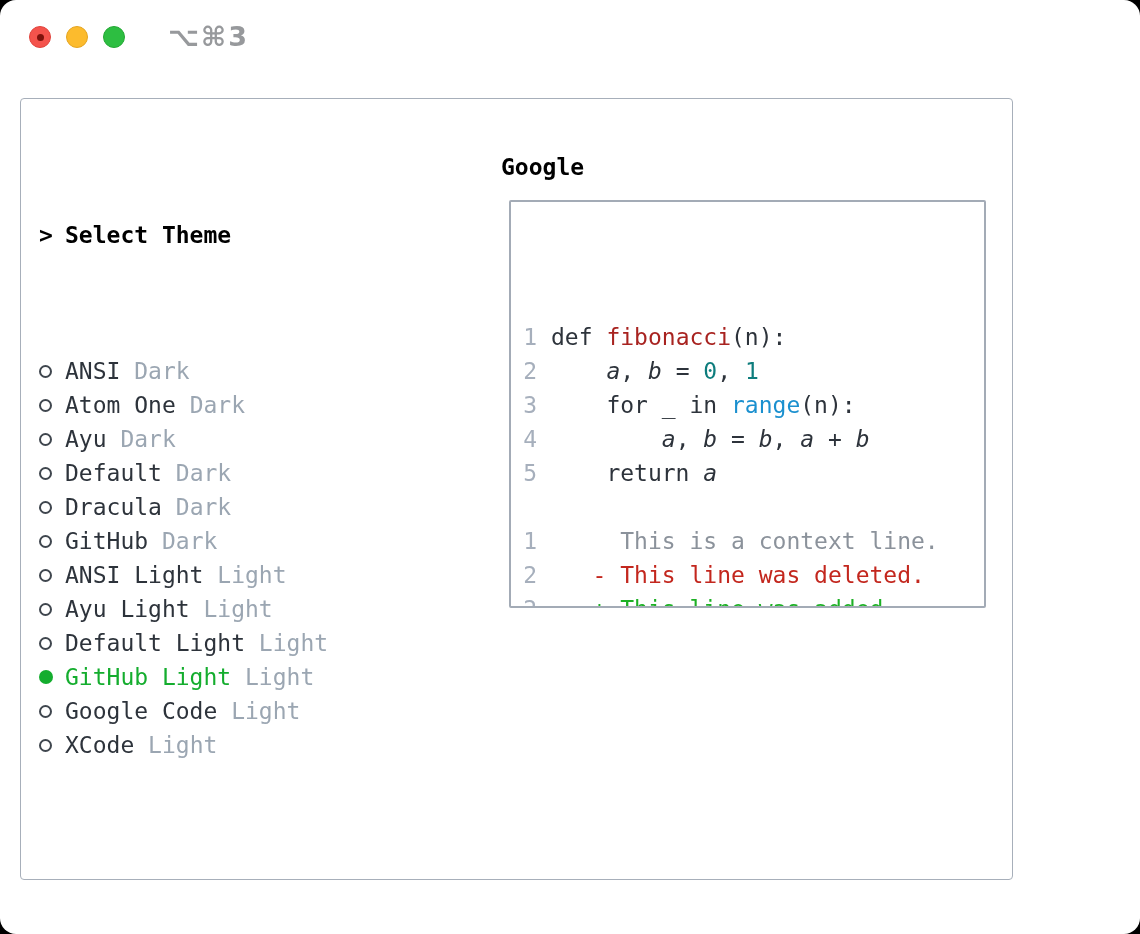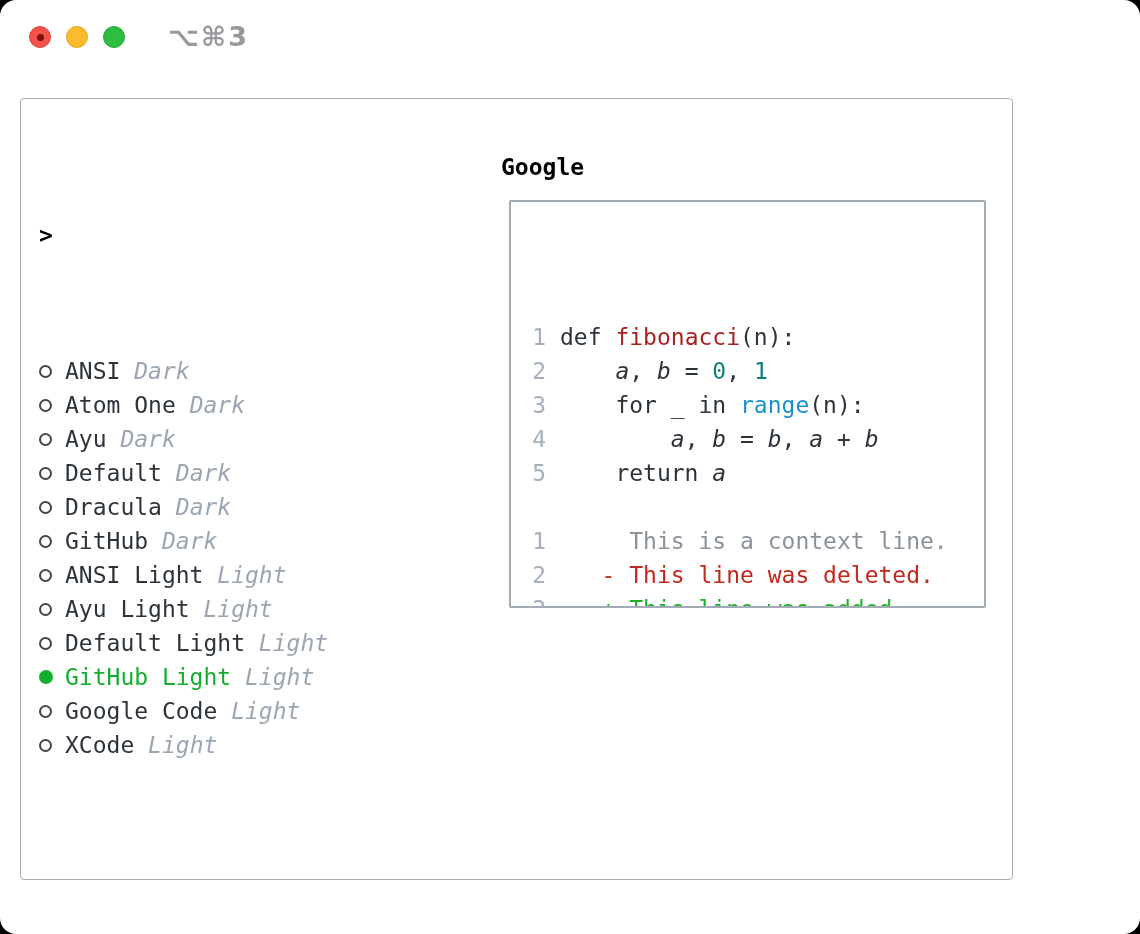--- a/index.html
+++ b/index.html
@@ -99,38 +99,38 @@
     box-sizing: border-box;
   }
   .circle.filled {
     border: none;
     width: 14px; height: 14px;
     background: var(--c-green);
   }
   .hdr { font-weight: 700; color: #000; }
   .name { color: #2d333b; }
   .name.sel { color: var(--c-green); }
-  .tag { color: var(--c-tag); font-style: italic; }
+  .tag { color: var(--c-tag); }
   
   .preview-hdr {
     position: absolute;
     left: 480px; top: 51px;
     height: 34px;
     display: flex;
     align-items: center;
   }
   .preview-box {
     position: absolute;
     left: 488px; top: 101px;
     width: 477px; height: 408px;
     border: 2px solid #a3abb6;
     border-radius: 2px;
     box-sizing: border-box;
     background: #fff;
-    padding: 50px 0 0 21px;
+    padding: 50px 0 0 12px;
     overflow: hidden;
   }
   .pline { height: 34px; display: block; }
   .lineno {
     display: inline-block;
     width: 14px;
     text-align: right;
     margin-right: 14px;
     color: var(--c-lineno);
   }
@@ -155,20 +155,21 @@
     <div class="light yellow"></div>
     <div class="light green"></div>
     <div class="win-title">⌥⌘3</div>
   </div>
 
   <div class="panel tui">
 
     <div class="left-col">
       <div class="row">
         <span class="marker-cell"><span class="chevron">&gt;</span></span>
+        <span class="hdr">Select Theme</span>
       </div>
 
       <div id="theme-list"><div class="row"><span class="marker-cell"><span class="circle"></span></span><span class="name">ANSI</span><span class="tag"> Dark</span></div><div class="row"><span class="marker-cell"><span class="circle"></span></span><span class="name">Atom One</span><span class="tag"> Dark</span></div><div class="row"><span class="marker-cell"><span class="circle"></span></span><span class="name">Ayu</span><span class="tag"> Dark</span></div><div class="row"><span class="marker-cell"><span class="circle"></span></span><span class="name">Default</span><span class="tag"> Dark</span></div><div class="row"><span class="marker-cell"><span class="circle"></span></span><span class="name">Dracula</span><span class="tag"> Dark</span></div><div class="row"><span class="marker-cell"><span class="circle"></span></span><span class="name">GitHub</span><span class="tag"> Dark</span></div><div class="row"><span class="marker-cell"><span class="circle"></span></span><span class="name">ANSI Light</span><span class="tag"> Light</span></div><div class="row"><span class="marker-cell"><span class="circle"></span></span><span class="name">Ayu Light</span><span class="tag"> Light</span></div><div class="row"><span class="marker-cell"><span class="circle"></span></span><span class="name">Default Light</span><span class="tag"> Light</span></div><div class="row"><span class="marker-cell"><span class="circle filled"></span></span><span class="name sel">GitHub Light</span><span class="tag"> Light</span></div><div class="row"><span class="marker-cell"><span class="circle"></span></span><span class="name">Google Code</span><span class="tag"> Light</span></div><div class="row"><span class="marker-cell"><span class="circle"></span></span><span class="name">XCode</span><span class="tag"> Light</span></div></div>
 
       <div class="spacer"></div>
 
       
 
       
 

